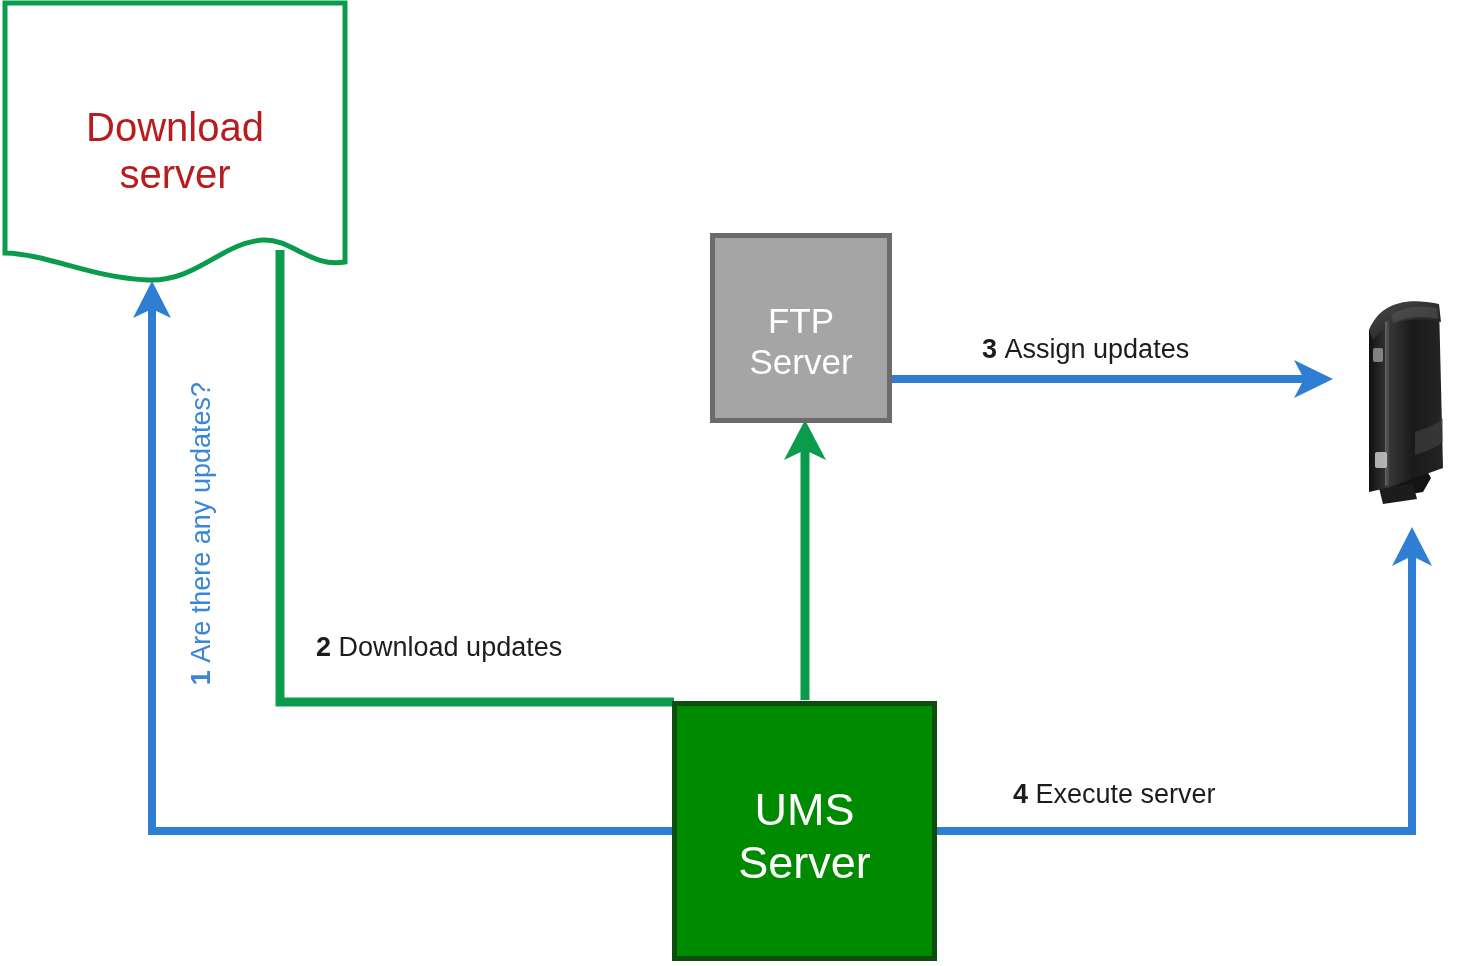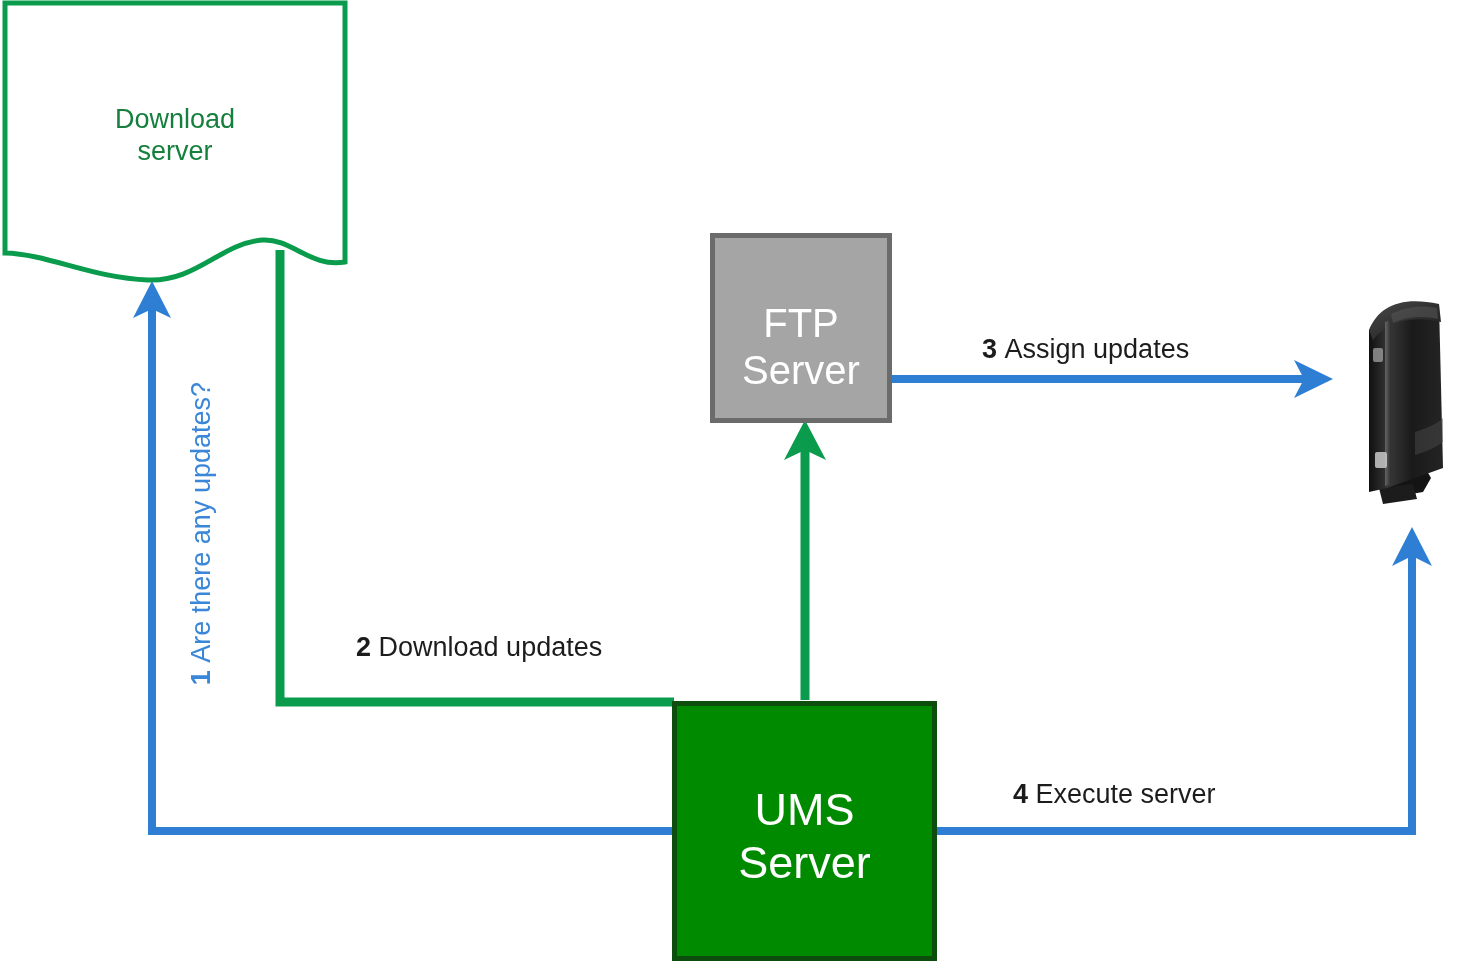--- a/index.html
+++ b/index.html
@@ -31,41 +31,41 @@
     line-height: 1.18;
     white-space: pre-line;
     pointer-events: none;
   }
 
   
   #download-server-label {
     left: 5px;
     top: 104px;
     width: 340px;
-    color: #15803d;
-    font-size: 27px;
+    color: #b91c1c;
+    font-size: 40px;
   }
 
   
   #ftp-server-box {
     position: absolute;
     left: 710px;
     top: 233px;
     width: 182px;
     height: 190px;
     background: #a5a5a5;
     border: 5px solid #6b6b6b;
     box-sizing: border-box;
   }
   #ftp-server-label {
     left: 710px;
     top: 300px;
     width: 182px;
     color: #ffffff;
-    font-size: 40px;
+    font-size: 35px;
   }
 
   
   #ums-server-box {
     position: absolute;
     left: 672px;
     top: 701px;
     width: 265px;
     height: 260px;
     background: #008a00;
@@ -94,21 +94,20 @@
   #label-1 {
     left: 186px;
     top: 382px;
     color: #3a86d8;
     transform-origin: left top;
     transform: rotate(-90deg) translate(-100%, 0);
   }
   #label-2 {
     left: 316px;
     top: 632px;
-    margin-left: 40px;
   }
   #label-3 {
     left: 982px;
     top: 334px;
   }
   #label-4 {
     left: 1013px;
     top: 779px;
   }
 

